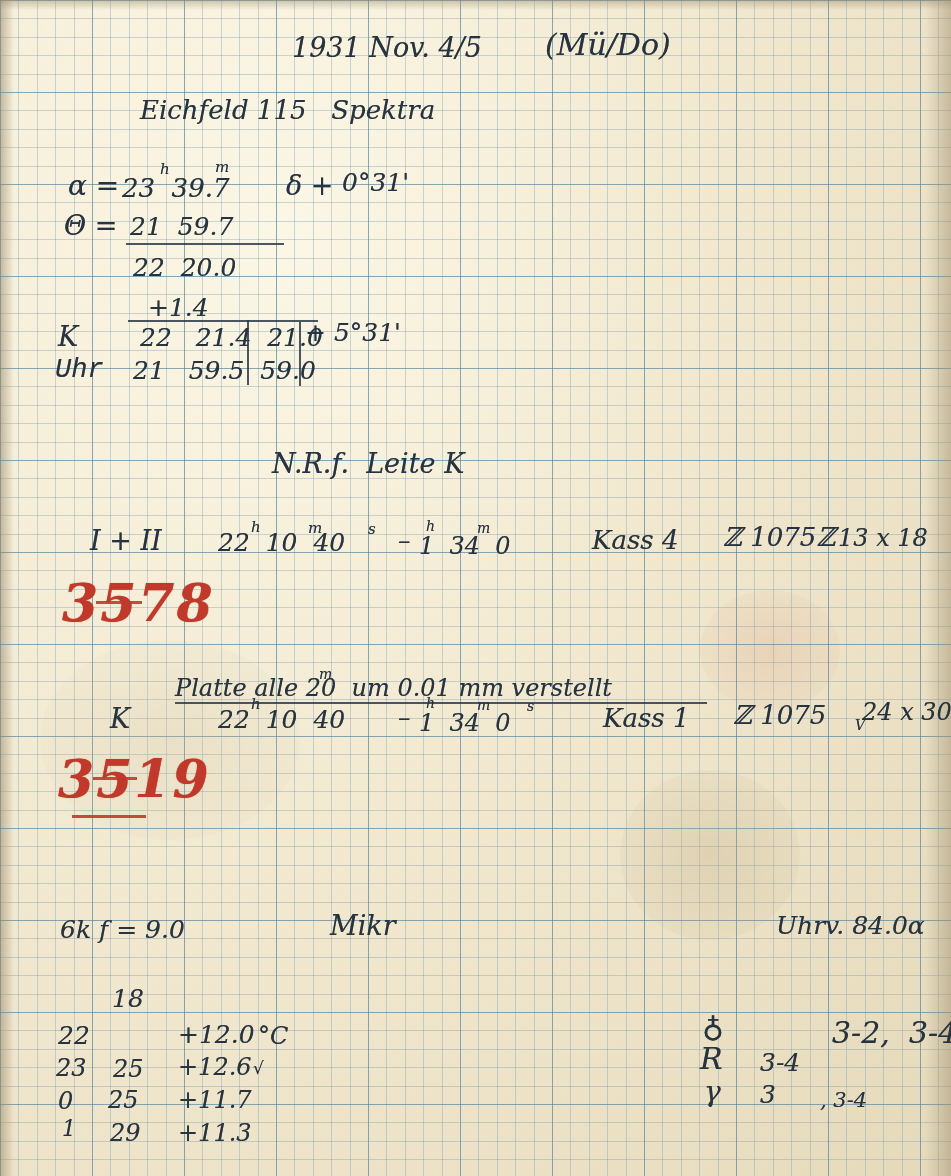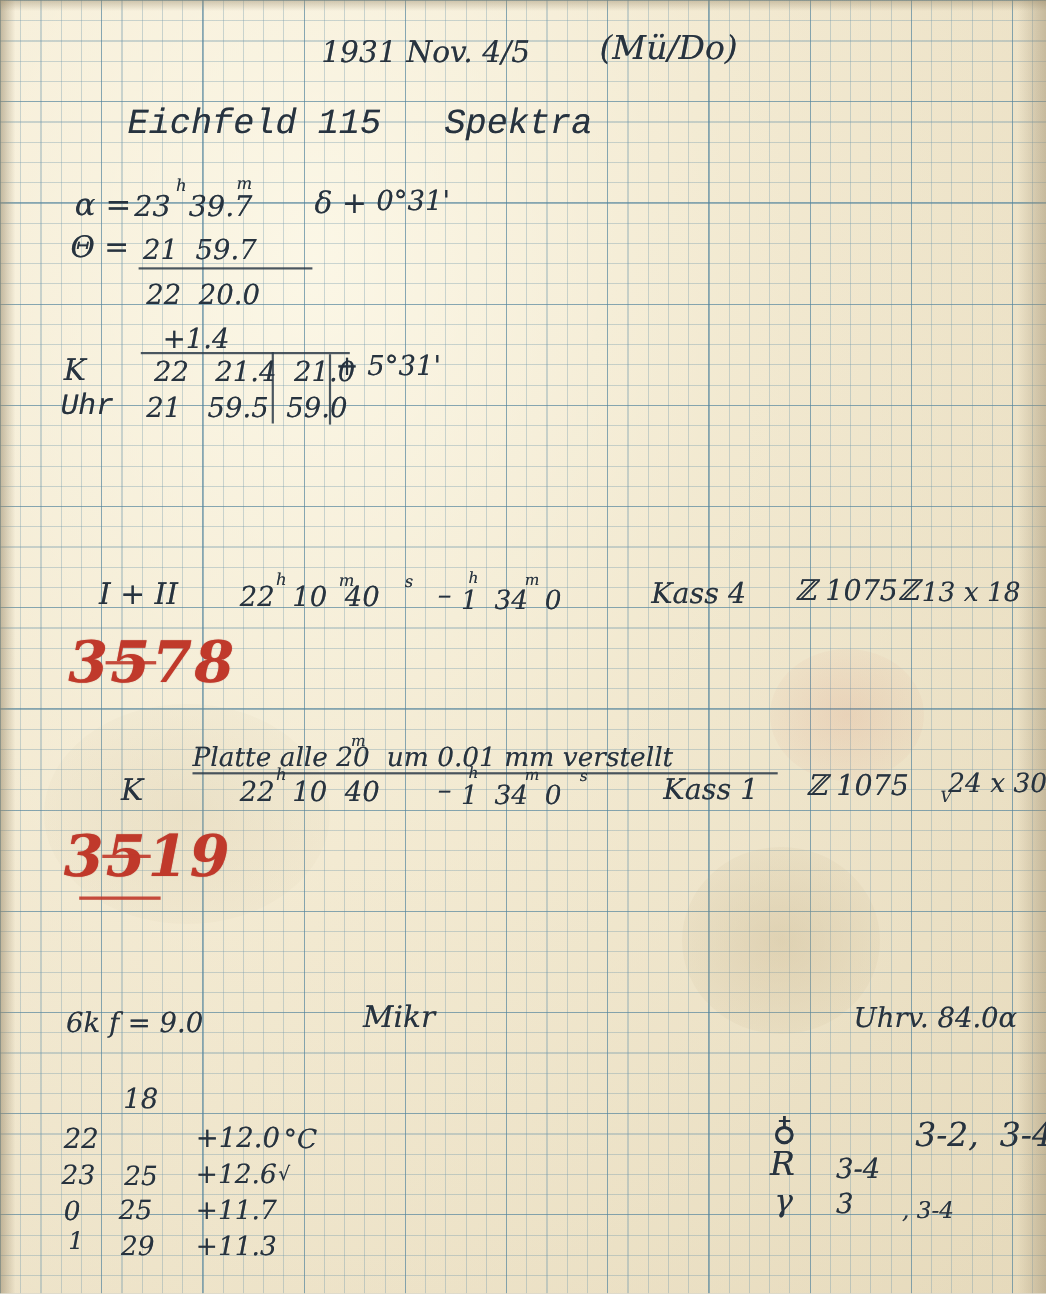--- a/index.html
+++ b/index.html
@@ -110,21 +110,21 @@
   <div id="stain-2"></div>
   <div id="stain-1"></div>
   <div id="stain-3"></div>
   <div id="page-edge-left"></div>
   <div id="page-edge-right"></div>
   <div id="page-edge-top"></div>
 
   <div class="ink" style="left:292px; top:34px; font-size:27px;">1931 Nov. 4/5</div>
   <div class="ink" style="left:545px; top:30px; font-size:30px;">(Mü/Do)</div>
 
-  <div class="ink" style="left:116px; top:97px; font-size:32px;font-family:Liberation Mono, monospace;">Eichfeld 115   Spektra</div>
+  <div class="ink" style="left:140px; top:97px; font-size:26px;">Eichfeld 115   Spektra</div>
 
   <div class="ink" style="left:68px; top:172px; font-size:28px;">α =</div>
   <div class="ink" style="left:122px; top:175px; font-size:26px;">23  39.7</div>
   <div class="ink" style="left:160px; top:162px; font-size:15px;">h</div>
   <div class="ink" style="left:215px; top:160px; font-size:15px;">m</div>
 
   <div class="ink" style="left:286px; top:172px; font-size:27px;">δ +</div>
   <div class="ink" style="left:342px; top:170px; font-size:25px;">0°31'</div>
 
   <div class="ink" style="left:64px; top:212px; font-size:27px;">Θ =</div>
@@ -139,20 +139,21 @@
   <div class="ink" style="left:58px; top:323px; font-size:27px;">K</div>
   <div class="ink" style="left:140px; top:325px; font-size:25px;">22   21.4  21.0</div>
   <div class="ink" style="left:305px; top:320px; font-size:25px;">+ 5°31'</div>
 
   <div class="ink" style="left:55px; top:357px; font-size:27px;font-family:Liberation Mono, monospace;">Uhr</div>
   <div class="ink" style="left:133px; top:358px; font-size:25px;">21   59.5  59.0</div>
 
   <div class="vrule" style="left:247px; top:320px; height:65px;"></div>
   <div class="vrule" style="left:299px; top:322px; height:64px;"></div>
 
+  <div class="ink" style="left:272px; top:450px; font-size:27px;">N.R.f.  Leite K</div>
 
   <div class="ink" style="left:90px; top:527px; font-size:27px;">I + II</div>
   <div class="ink" style="left:218px; top:530px; font-size:25px;">22  10  40</div>
   <div class="ink" style="left:251px; top:520px; font-size:15px;">h</div>
   <div class="ink" style="left:308px; top:521px; font-size:15px;">m</div>
   <div class="ink" style="left:368px; top:522px; font-size:15px;">s</div>
 
   <div class="ink" style="left:398px; top:528px; font-size:25px;">–</div>
   <div class="ink" style="left:419px; top:534px; font-size:24px;">1  34  0</div>
   <div class="ink" style="left:426px; top:519px; font-size:14px;">h</div>

